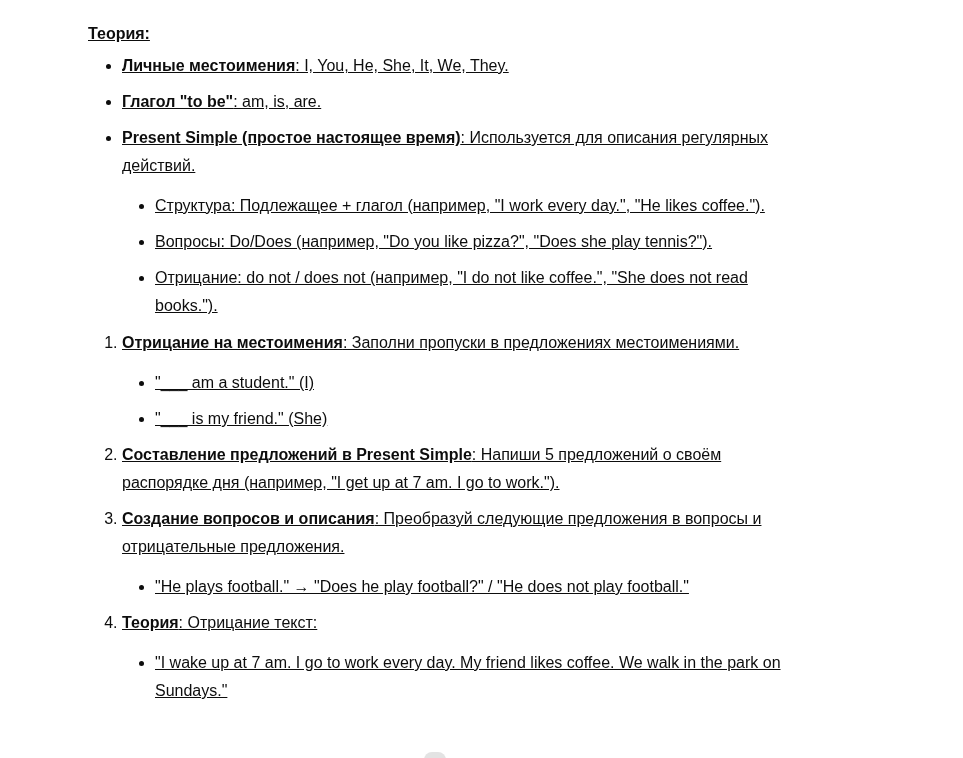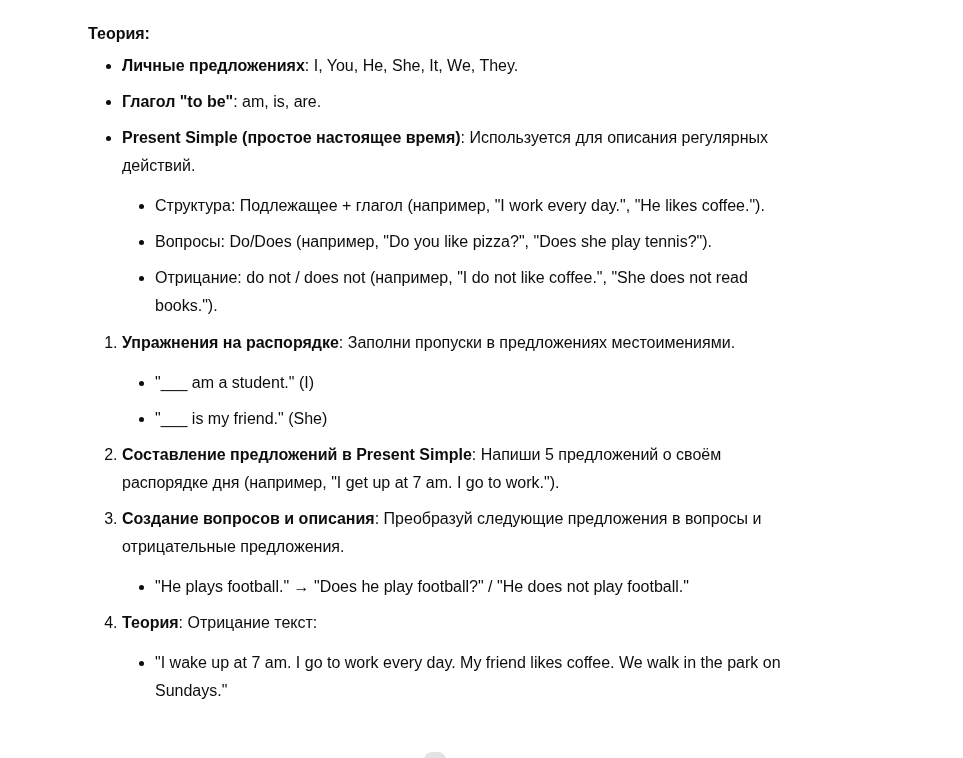--- a/index.html
+++ b/index.html
@@ -13,20 +13,21 @@
     font-size: 16px;
     color: #0d0d0d;
     overflow: hidden;
   }
   .content {
     position: absolute;
     left: 88px;
     top: 20px;
     width: 722px;
     line-height: 28px;
+    text-decoration: underline;
   }
   .section-heading {
     font-weight: 700;
     margin: 0 0 4px 0;
   }
   ul.top-list, ol.top-list {
     margin: 0 0 9px 0;
     padding-left: 34px;
     list-style-position: outside;
   }
@@ -55,39 +56,39 @@
 </style>
 </head>
 <body>
 
 <div class="content">
 
   <p class="section-heading">Теория:</p>
 
   <ul class="top-list">
     <li>
-      <strong>Личные предложениях</strong><span>: I, You, He, She, It, We, They.</span>
+      <strong>Личные местоимения</strong><span>: I, You, He, She, It, We, They.</span>
     </li>
     <li>
       <strong>Глагол "to be"</strong><span>: am, is, are.</span>
     </li>
     <li>
       <strong>Present Simple (простое настоящее время)</strong><span>: Используется для описания регулярных действий.</span>
       <ul class="sub-list">
         <li><span>Структура: Подлежащее + глагол (например, "I work every day.", "He likes coffee.").</span></li>
         <li><span>Вопросы: Do/Does (например, "Do you like pizza?", "Does she play tennis?").</span></li>
         <li><span>Отрицание: do not / does not (например, "I do not like coffee.", "She does not read books.").</span></li>
       </ul>
     </li>
   </ul>
 
 
   <ol class="top-list">
     <li>
-      <strong>Упражнения на распорядке</strong><span>: Заполни пропуски в предложениях местоимениями.</span>
+      <strong>Отрицание на местоимения</strong><span>: Заполни пропуски в предложениях местоимениями.</span>
       <ul class="sub-list">
         <li><span>"___ am a student." (I)</span></li>
         <li><span>"___ is my friend." (She)</span></li>
       </ul>
     </li>
     <li>
       <strong>Составление предложений в Present Simple</strong><span>: Напиши 5 предложений о своём распорядке дня (например, "I get up at 7 am. I go to work.").</span>
     </li>
     <li>
       <strong>Создание вопросов и описания</strong><span>: Преобразуй следующие предложения в вопросы и отрицательные предложения.</span>

